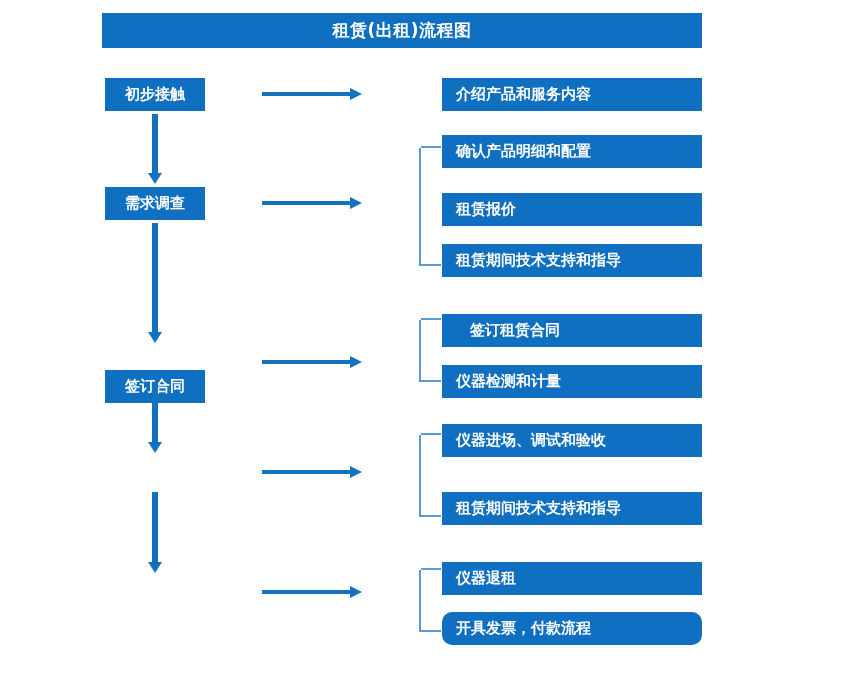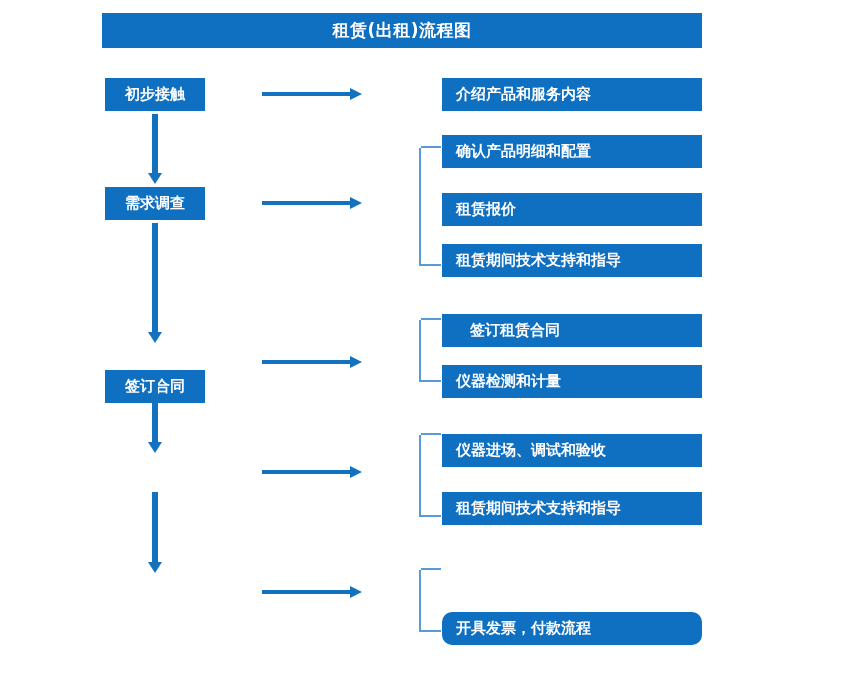--- a/index.html
+++ b/index.html
@@ -217,20 +217,21 @@
   <div class="node detail" style="top:135px;">确认产品明细和配置</div>
 
   <div class="node detail" style="top:193px;">租赁报价</div>
 
   <div class="node detail" style="top:244px;">租赁期间技术支持和指导</div>
 
   <div class="node detail" style="top:314px;padding-left:28px;">签订租赁合同</div>
 
   <div class="node detail" style="top:365px;">仪器检测和计量</div>
 
-  <div class="node detail" style="top:434px;">仪器进场、调试和验收</div>
+  <div class="node detail" style="top:424px;">仪器进场、调试和验收</div>
 
   <div class="node detail" style="top:492px;">租赁期间技术支持和指导</div>
 
+  <div class="node detail" style="top:562px;">仪器退租</div>
 
   <div class="node detail" style="top:612px;border-radius:10px;">开具发票，付款流程</div>
 
 </div>
 
 </body></html>

